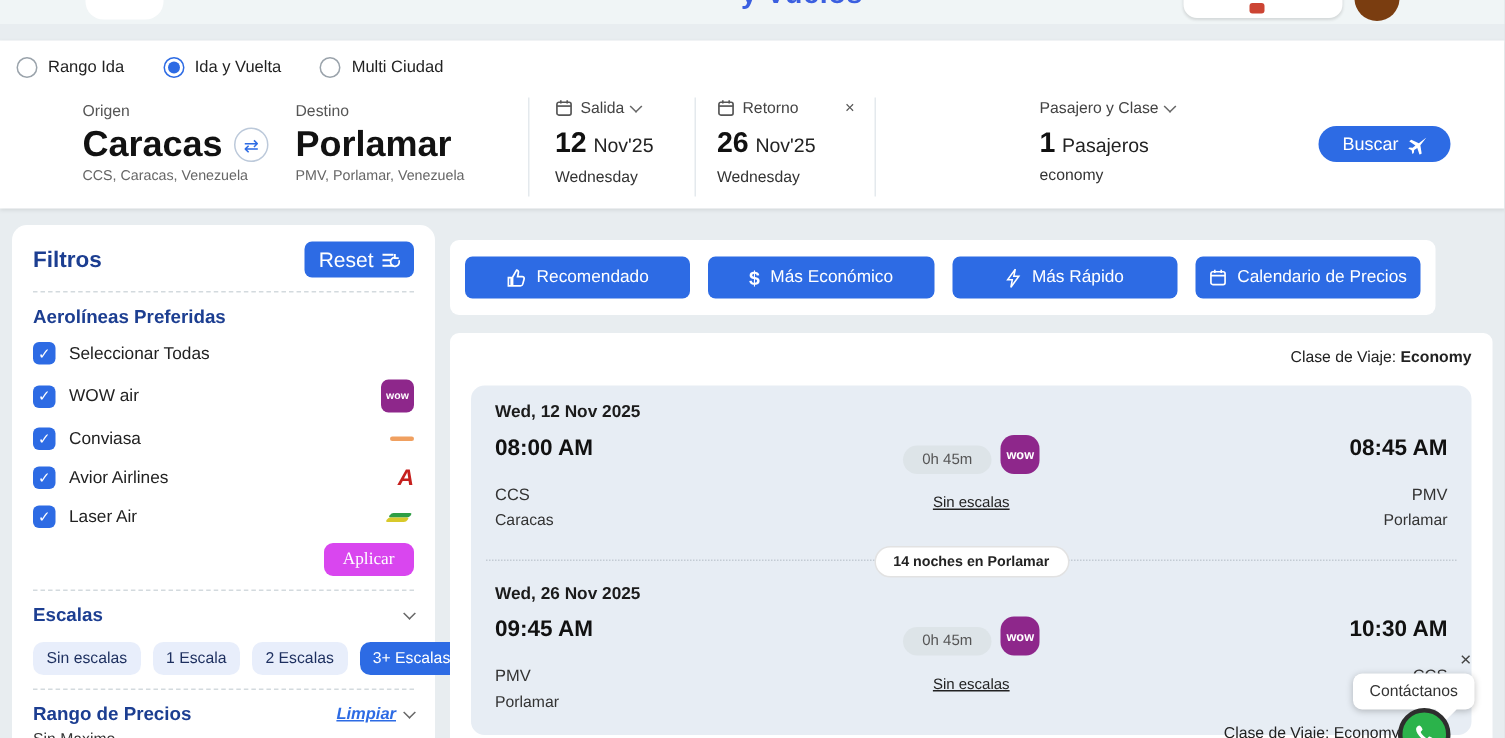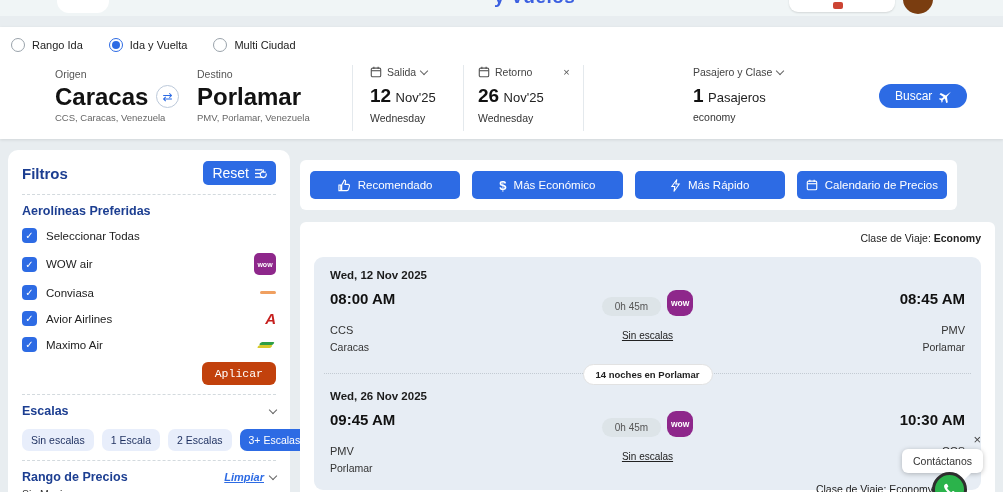--- a/index.html
+++ b/index.html
@@ -59,21 +59,21 @@
   .air-label { font-size:11.5px; color:#222; }
   .air-logo { margin-left:auto; }
   .logo-wow { width:22px; height:22px; background:#8e278b; border-radius:5px; color:#fff; font-size:7px; font-weight:bold; display:flex; align-items:center; justify-content:center; }
   .logo-conviasa { width:16px; height:3px; background:#f0a060; border-radius:2px; }
   .logo-avior { color:#c6201e; font-size:15px; font-weight:bold; font-style:italic; }
   .logo-laser { width:18px; height:8px; position:relative; }
   .logo-laser i { position:absolute; display:block; width:14px; height:2.5px; border-radius:2px; transform:skewX(-35deg); }
   .logo-laser i:nth-child(1){ background:#2e9e44; left:2px; top:1px; }
   .logo-laser i:nth-child(2){ background:#d8c92a; left:0; top:4.5px; }
   .apply-row { display:flex; justify-content:flex-end; margin:4px 0 2px; }
-  .apply-btn { background:#c2410c; color:#fff; border:none; border-radius:6px; padding:5px 13px; font-size:11.5px; font-family:Liberation Mono, monospace; cursor:pointer; }
+  .apply-btn { background:#d946ef; color:#fff; border:none; border-radius:6px; padding:5px 13px; font-size:11.5px; font-family:Liberation Serif, serif; cursor:pointer; }
   .sec-head { display:flex; justify-content:space-between; align-items:center; }
   .pill-row { display:flex; gap:8px; margin:11px 0 4px; }
   .stop-pill { background:#e8eefb; color:#1d2f5f; font-size:10.5px; padding:5px 9px; border-radius:7px; cursor:pointer; white-space:nowrap; }
   .stop-pill.sel { background:#2d6be4; color:#fff; }
   .limpiar { display:flex; align-items:center; gap:6px;font-style:italic; }
   .limpiar a { font-size:11px; color:#2d6be4; font-weight:bold; text-decoration:underline; cursor:pointer; }
   .sin-max { font-size:10.5px; color:#333; margin-top:4px; }
 
   
   .sort-card { position:absolute; left:300px; top:160px; width:657px; height:50px; background:#fff; border-radius:6px;
@@ -263,21 +263,21 @@
       <span class="cbx">
           <span>✓</span>
         </span>
       <span class="air-label">Avior Airlines</span>
       <span class="air-logo logo-avior">A</span>
     </div>
     <div class="air-row">
       <span class="cbx">
           <span>✓</span>
         </span>
-      <span class="air-label">Maximo Air</span>
+      <span class="air-label">Laser Air</span>
       <span class="air-logo logo-laser">
           <i></i>
           <i></i>
         </span>
     </div>
 
     <div class="apply-row">
       <button class="apply-btn">Aplicar</button>
     </div>
     <div class="dash-div"></div>

